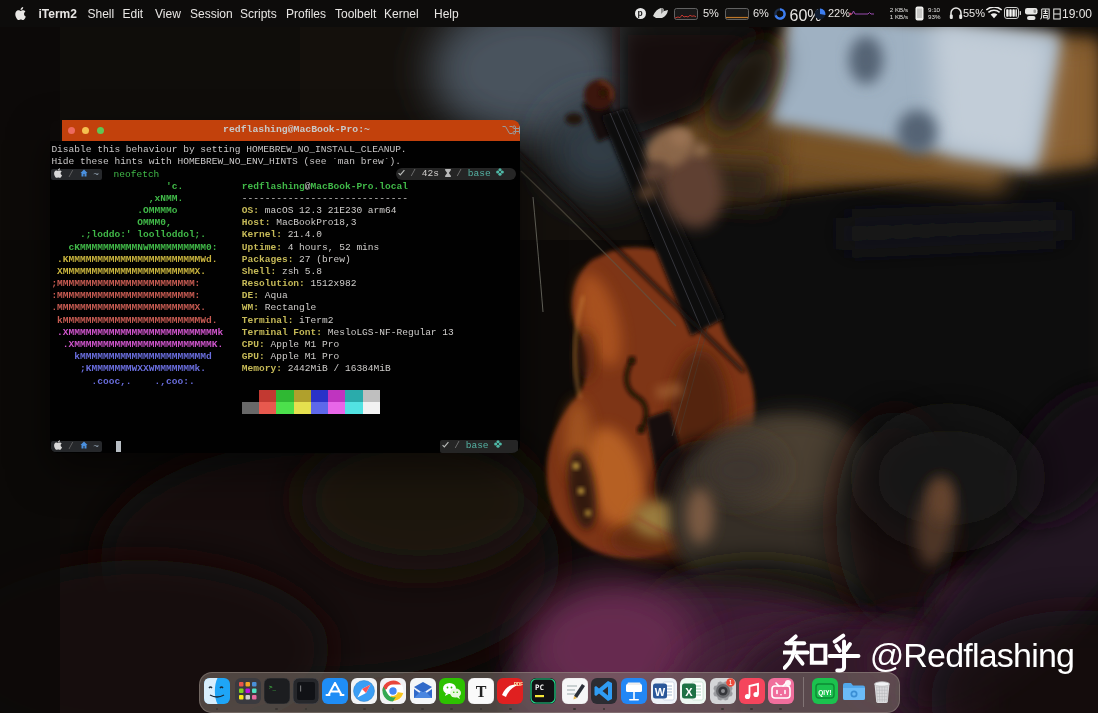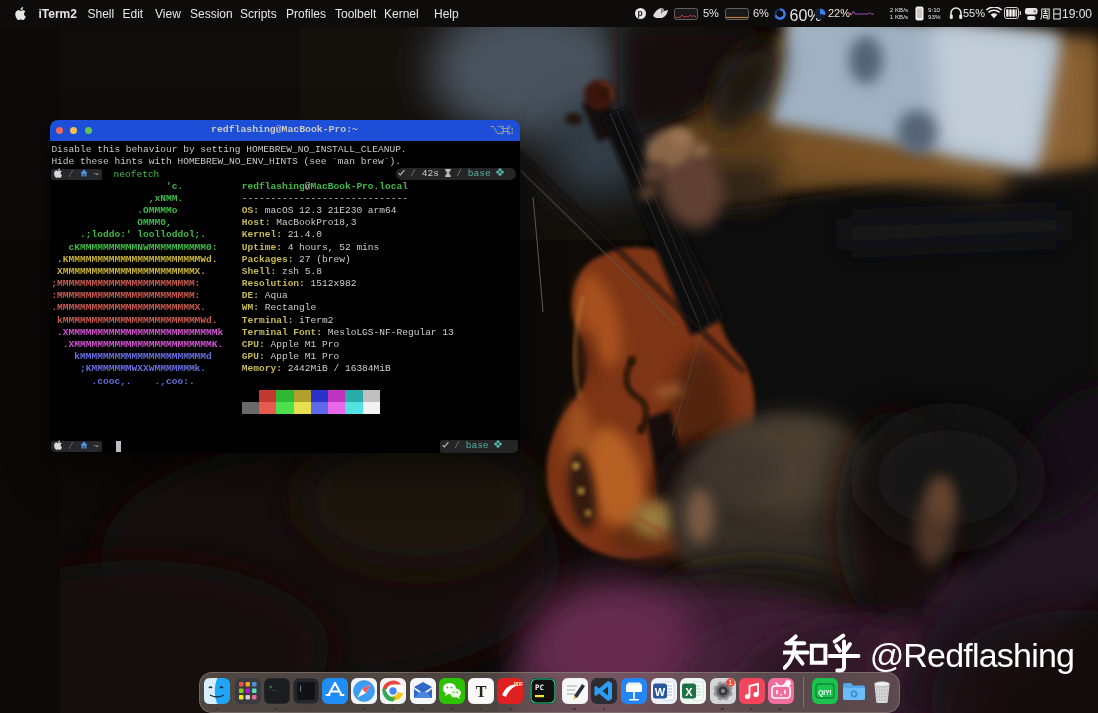--- a/index.html
+++ b/index.html
@@ -6,21 +6,21 @@
     font-family:"Liberation Sans",sans-serif;background:#0d0a08;}
   #wall{position:absolute;left:0;top:0;z-index:0;}
   
   #menubar{position:absolute;left:0;top:0;width:1098px;height:27px;background:#0d0c0b;z-index:10;
     color:#e8e6e4;font-size:12px;}
   .mi{position:absolute;top:6.5px;white-space:nowrap;}
   
   #term{position:absolute;left:49.5px;top:119.5px;width:470px;height:333px;z-index:20;
     border-radius:8px;box-shadow:0 18px 40px rgba(0,0,0,.55);overflow:hidden;
     font-family:"Liberation Mono",monospace;font-size:9.55px;}
-  #titlebar{position:absolute;left:0;top:0;width:100%;height:21px;background:#1d4ed8;
+  #titlebar{position:absolute;left:12px;top:0;width:100%;height:21px;background:#c2410c;
     border-bottom:5px solid #f0abfc;}
   .tl{position:absolute;top:7px;width:7px;height:7px;border-radius:50%;}
   #tcontent{position:absolute;left:0;top:21px;width:100%;height:312px;background:#010101;}
   .tln{position:absolute;white-space:pre;letter-spacing:0;line-height:12.2px;}
   .fg{color:#c9c7c7;}
   .agreen{color:#41ba49;} .ayellow{color:#c9b43e;} .ared{color:#c75b52;}
   .amag{color:#cf55cc;text-align:center;} .ablue{color:#6a6ede;}
   .lbl{color:#c6ba58;font-weight:bold;} .val{color:#cfcdcb;}
   .teal{color:#55b3a4;}
   

